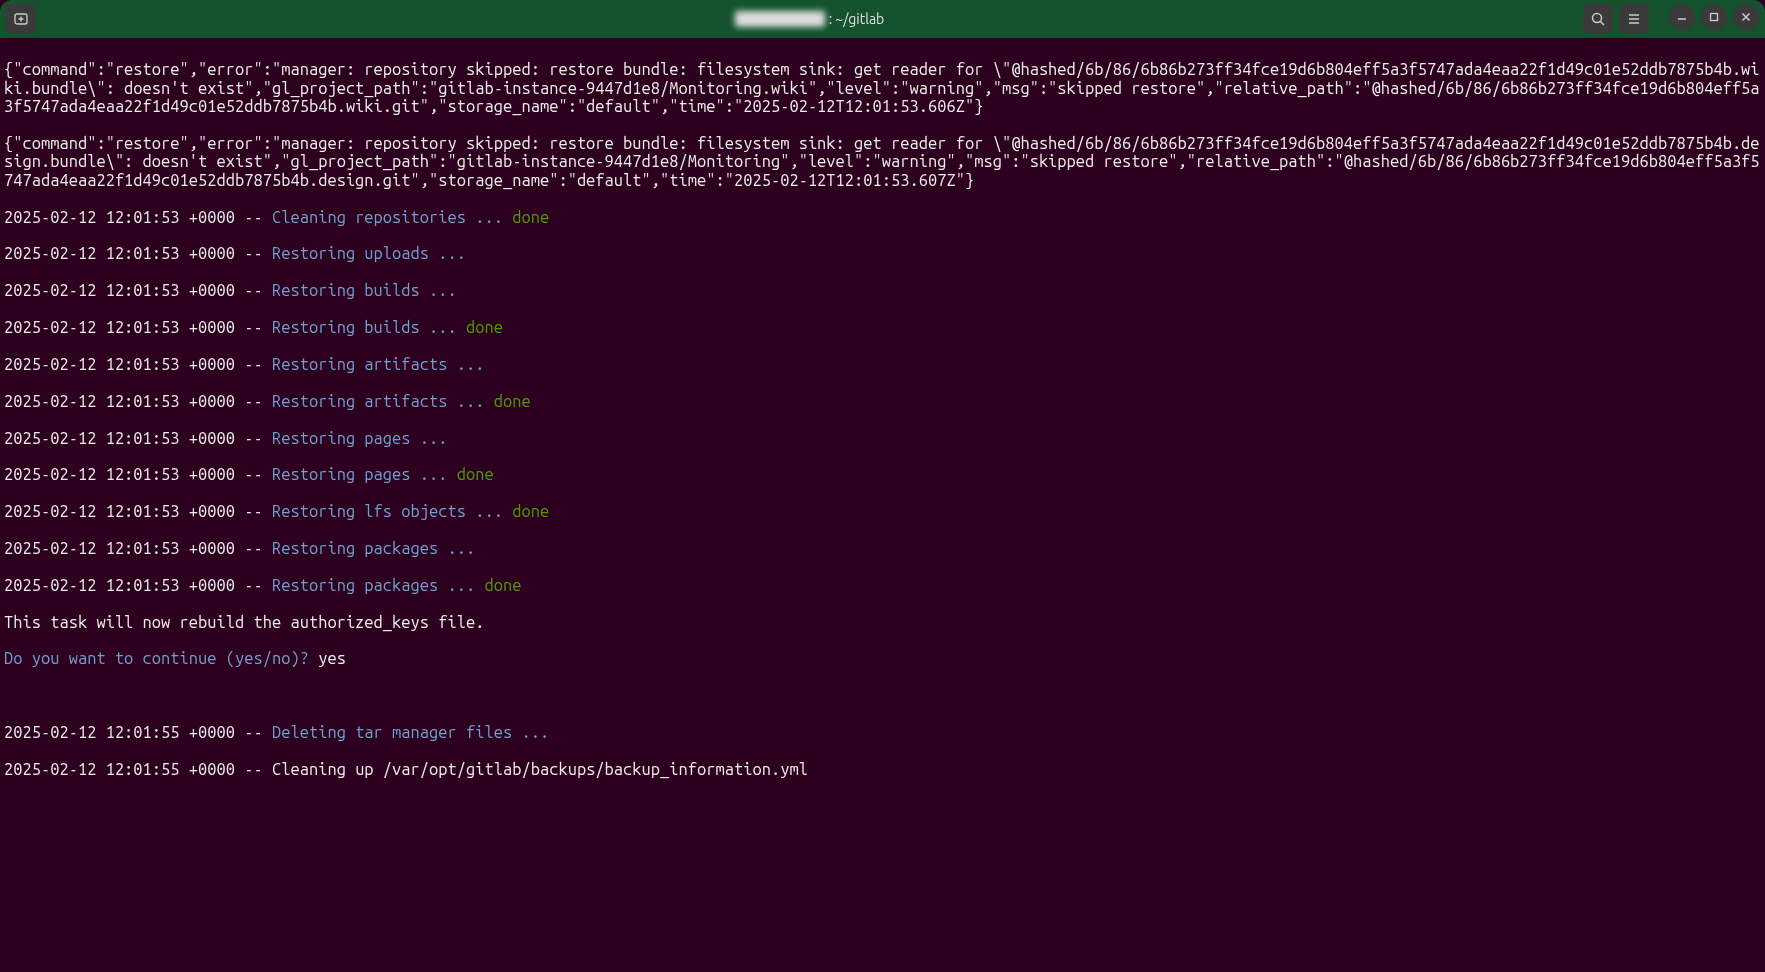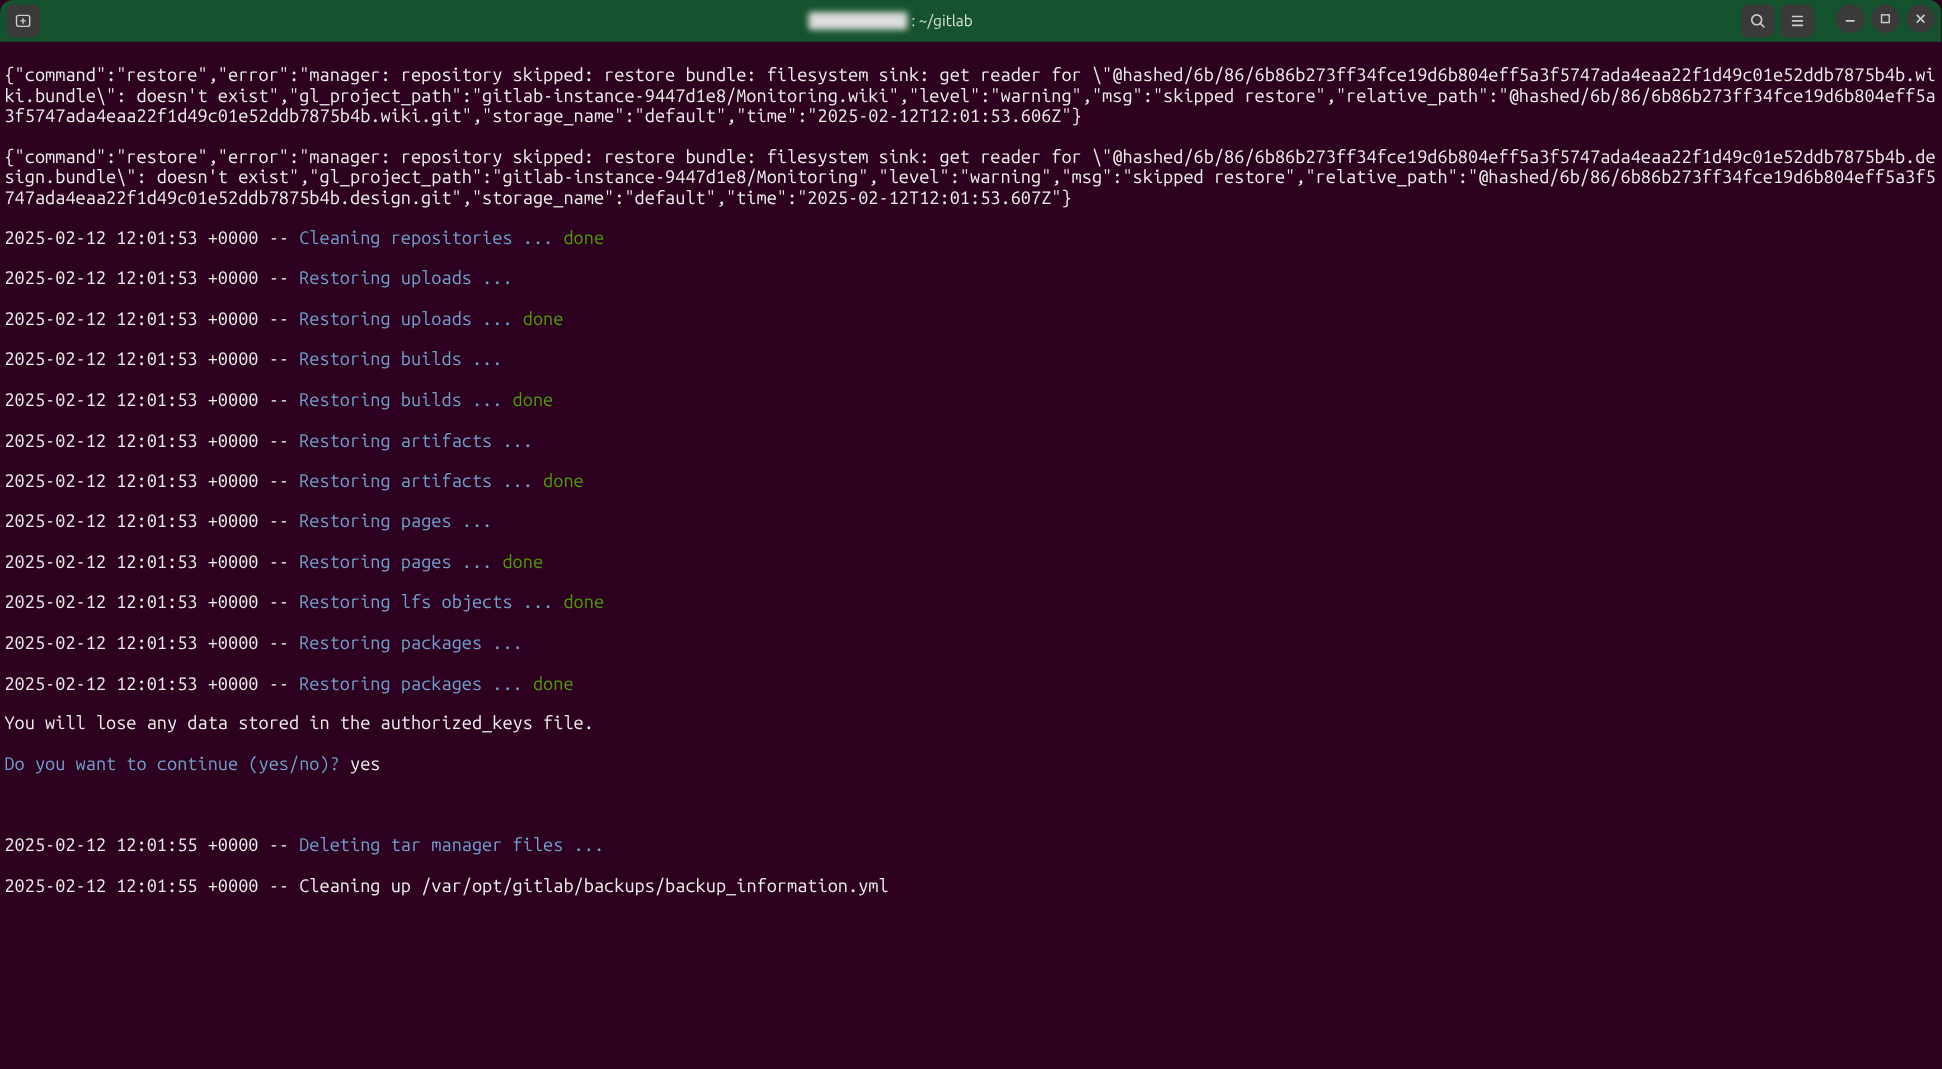--- a/index.html
+++ b/index.html
@@ -118,31 +118,30 @@
         </svg>
     </div>
   </div>
 </div>
 
 <div class="terminal">
 <div class="wrap">{"command":"restore","error":"manager: repository skipped: restore bundle: filesystem sink: get reader for \"@hashed/6b/86/6b86b273ff34fce19d6b804eff5a3f5747ada4eaa22f1d49c01e52ddb7875b4b.wiki.bundle\": doesn't exist","gl_project_path":"gitlab-instance-9447d1e8/Monitoring.wiki","level":"warning","msg":"skipped restore","relative_path":"@hashed/6b/86/6b86b273ff34fce19d6b804eff5a3f5747ada4eaa22f1d49c01e52ddb7875b4b.wiki.git","storage_name":"default","time":"2025-02-12T12:01:53.606Z"}</div>
 <div class="wrap">{"command":"restore","error":"manager: repository skipped: restore bundle: filesystem sink: get reader for \"@hashed/6b/86/6b86b273ff34fce19d6b804eff5a3f5747ada4eaa22f1d49c01e52ddb7875b4b.design.bundle\": doesn't exist","gl_project_path":"gitlab-instance-9447d1e8/Monitoring","level":"warning","msg":"skipped restore","relative_path":"@hashed/6b/86/6b86b273ff34fce19d6b804eff5a3f5747ada4eaa22f1d49c01e52ddb7875b4b.design.git","storage_name":"default","time":"2025-02-12T12:01:53.607Z"}</div>
 <div><span>2025-02-12 12:01:53 +0000 -- </span><span class="blue">Cleaning repositories ... </span><span class="green">done</span></div>
 <div><span>2025-02-12 12:01:53 +0000 -- </span><span class="blue">Restoring uploads ... </span></div>
-<div><span>2025-02-12 12:01:53 +0000 -- </span><span class="blue">Restoring uploads ... </span><span class="green">done</span></div>
 <div><span>2025-02-12 12:01:53 +0000 -- </span><span class="blue">Restoring builds ... </span></div>
 <div><span>2025-02-12 12:01:53 +0000 -- </span><span class="blue">Restoring builds ... </span><span class="green">done</span></div>
 <div><span>2025-02-12 12:01:53 +0000 -- </span><span class="blue">Restoring artifacts ... </span></div>
 <div><span>2025-02-12 12:01:53 +0000 -- </span><span class="blue">Restoring artifacts ... </span><span class="green">done</span></div>
 <div><span>2025-02-12 12:01:53 +0000 -- </span><span class="blue">Restoring pages ... </span></div>
 <div><span>2025-02-12 12:01:53 +0000 -- </span><span class="blue">Restoring pages ... </span><span class="green">done</span></div>
 <div><span>2025-02-12 12:01:53 +0000 -- </span><span class="blue">Restoring lfs objects ... </span><span class="green">done</span></div>
 <div><span>2025-02-12 12:01:53 +0000 -- </span><span class="blue">Restoring packages ... </span></div>
 <div><span>2025-02-12 12:01:53 +0000 -- </span><span class="blue">Restoring packages ... </span><span class="green">done</span></div>
-<div>You will lose any data stored in the authorized_keys file.</div>
+<div>This task will now rebuild the authorized_keys file.</div>
 <div><span class="blue">Do you want to continue (yes/no)? </span><span>yes</span></div>
 <div class="blank"></div>
 <div><span>2025-02-12 12:01:55 +0000 -- </span><span class="blue">Deleting tar manager files ... </span></div>
 <div><span>2025-02-12 12:01:55 +0000 -- </span><span>Cleaning up /var/opt/gitlab/backups/backup_information.yml</span></div>
 
 
 
 
 
 

